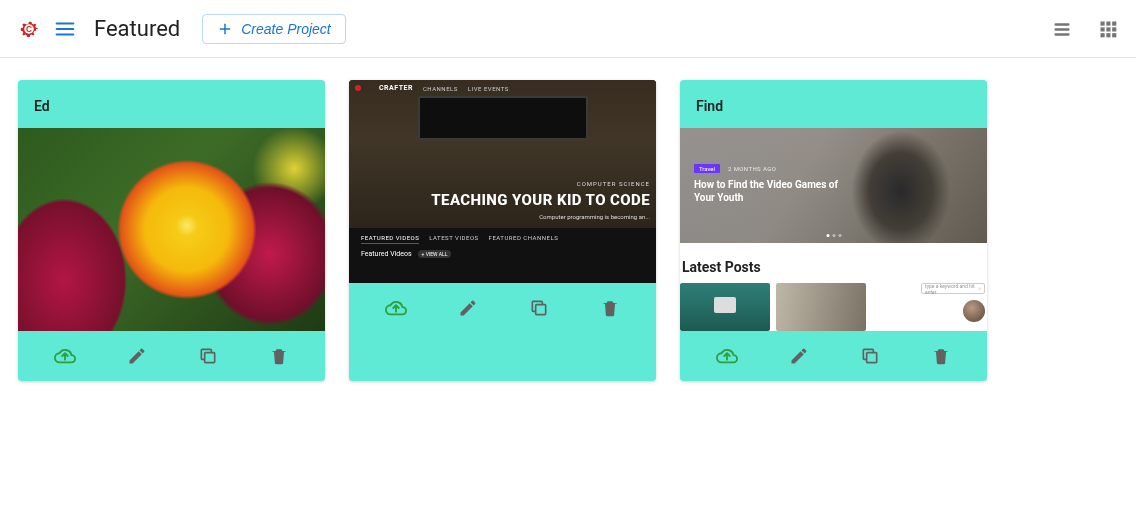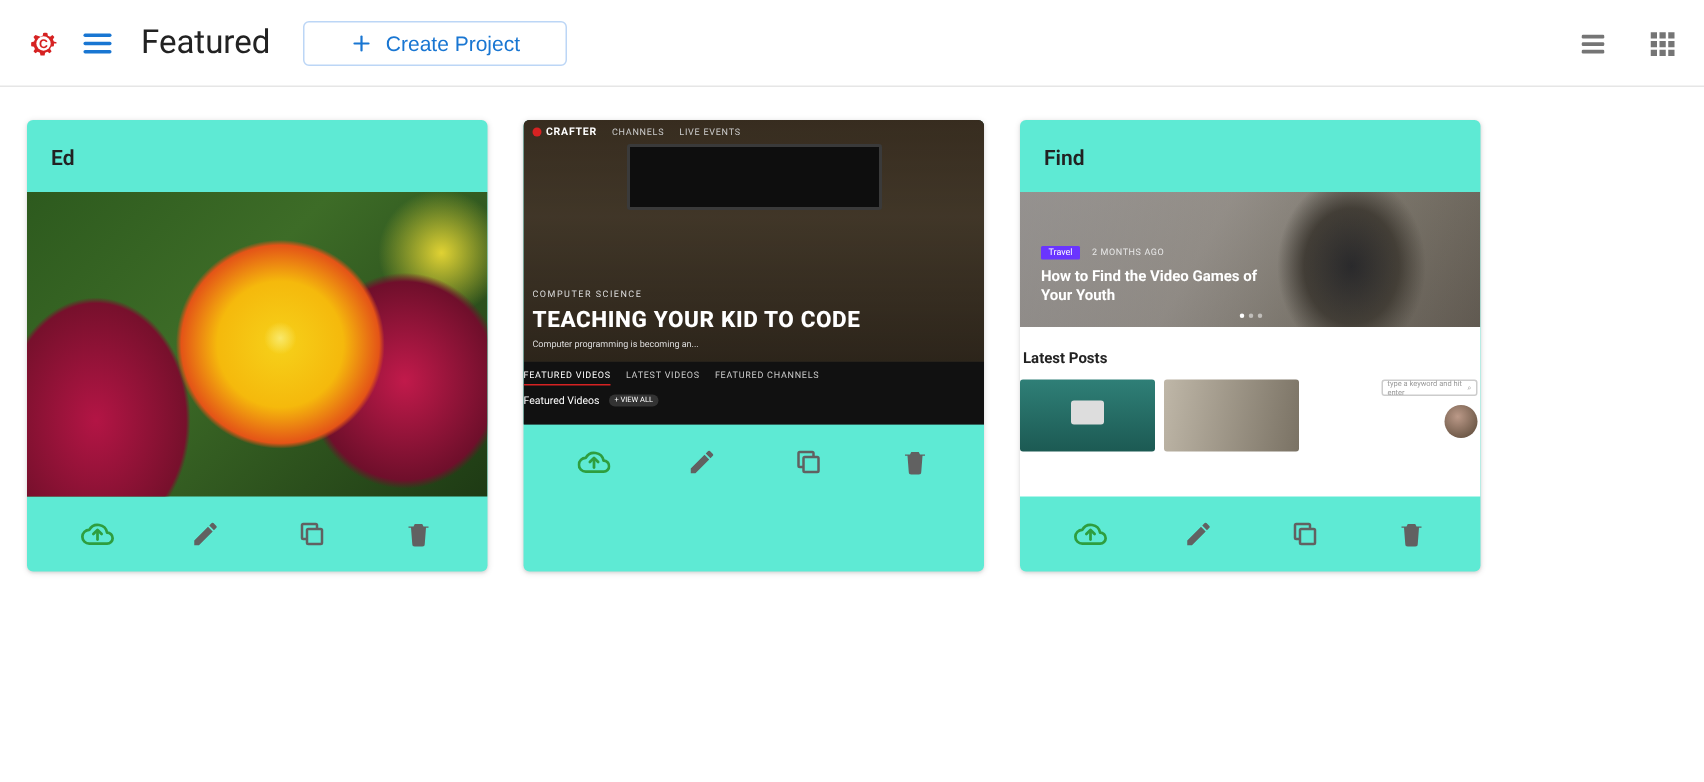--- a/index.html
+++ b/index.html
@@ -40,23 +40,24 @@
   }
   .create-btn {
     display: inline-flex;
     align-items: center;
     gap: 8px;
     border: 1px solid #bcd6f6;
     background: #fff;
     color: #1976d2;
     font-size: 14px;
     font-weight: 500;
-    padding: 6px 30px;
+    padding: 6px 14px;
     border-radius: 4px;
     cursor: pointer;
+    font-style: italic;
   }
   .create-btn svg { stroke: #1976d2; }
   .header-spacer { flex: 1; }
   .view-toggle {
     display: flex;
     gap: 26px;
     color: #757575;
   }
   .view-toggle .icon { cursor: pointer; display:flex; }
   .content {
@@ -136,55 +137,55 @@
     border:2px solid #3a3a3a;
     border-radius:2px;
   }
   .vid-nav {
     position:absolute; top:4px; left:6px; right:6px;
     display: flex; align-items: center; gap: 10px;
     font-size: 6px;
     color: #ccc;
     letter-spacing: .5px;
   }
-  .vid-brand { font-size:7px; font-weight:700; color:#fff; display:flex; align-items:center; gap:3px;}
+  .vid-brand { font-size:7px; font-weight:700; color:#fff; display:flex; align-items:center; gap:18px;}
   .vid-brand-dot{ width:6px;height:6px;border-radius:50%;background:#d62222;}
   .vid-hero {
     position:absolute; left:0; right:0; bottom:8px;
-    text-align: left;
+    text-align: right;
     padding: 0 6px;
   }
   .vid-cat { font-size:6px; letter-spacing:1px; color:#ddd; margin-bottom:4px;}
   .vid-headline {
     font-size: 15px;
     font-weight: 800;
     letter-spacing: 0.4px;
     color: #fff;
   }
   .vid-sub { font-size:6px; color:#ddd; margin-top:4px;}
   .vid-bottom {
-    height: 42px;
+    height: 55px;
     background: #111;
-    padding: 6px 0;
+    padding: 6px 12px;
     font-size: 6px;
     color: #ccc;
   }
   .vid-tabs { display:flex; gap:10px; letter-spacing:.5px; }
   .vid-tabs span.active{ color:#fff; border-bottom:1px solid #d62222; padding-bottom:2px;}
   .vid-feat { margin-top:6px; font-size:7px; color:#fff; display:flex; align-items:center; gap:6px;}
   .vid-feat-pill{ font-size:5px; background:#333; padding:1px 4px; border-radius:6px;}
 
   
   .word-thumb {
     background: #fff;
     display: flex;
     flex-direction: column;
   }
   .word-hero {
-    height: 90px;
+    height: 118px;
     position: relative;
     background:
       linear-gradient(90deg, rgba(40,40,50,0.35), rgba(40,40,50,0.15)),
       radial-gradient(90px 110px at 72% 55%, #2a2a2a 0%, #4a4438 35%, transparent 55%),
       linear-gradient(120deg, #cfcac1 0%, #b8b1a5 40%, #8c8576 70%, #6a6256 100%);
   }
   .word-hero .badge {
     position:absolute; top:36px; left:14px;
     background:#6a35ff; color:#fff; font-size:6px; padding:1px 5px; border-radius:1px;
   }
@@ -193,21 +194,21 @@
     color:#e8e8e8; font-size:6px; letter-spacing:.4px;
   }
   .word-hero .title {
     position:absolute; top:50px; left:14px; width:160px;
     color:#fff; font-size:10px; font-weight:700; line-height:1.3;
   }
   .word-hero .dots{ position:absolute; bottom:6px; left:50%; transform:translateX(-50%); display:flex; gap:3px;}
   .word-hero .dots i{ width:3px;height:3px;border-radius:50%;background:#fff;opacity:.5;}
   .word-hero .dots i.on{opacity:1;}
   .word-body { padding: 10px 0 0 0; }
-  .word-sec-title { font-size: 10px; font-weight:700; color:#222; margin: 6px 0 8px 2px;}
+  .word-sec-title { font-size: 14px; font-weight:700; color:#222; margin: 6px 0 8px 2px;}
   .word-row { display:flex; gap:6px; align-items:flex-start;}
   .word-tile { width:90px; height:48px; border-radius:2px; }
   .tile-a{ background: linear-gradient(#2f7f77,#1c5a53); position:relative;}
   .tile-a::after{content:"";position:absolute;left:34px;top:14px;width:22px;height:16px;background:#ddd;border-radius:2px;}
   .tile-b{ background: linear-gradient(100deg,#bfb7a8,#7a7264);}
   .word-search{ flex:1; display:flex; flex-direction:column; align-items:flex-end; gap:6px; padding-right:2px;}
   .word-search-box{ width:64px;height:11px;border:1px solid #ccc;border-radius:2px;font-size:5px;color:#999;display:flex;align-items:center;justify-content:space-between;padding:0 3px;}
   .word-avatar{ width:22px;height:22px;border-radius:50%;background:radial-gradient(circle at 40% 35%, #b98, #543);}
 </style>
 </head>

